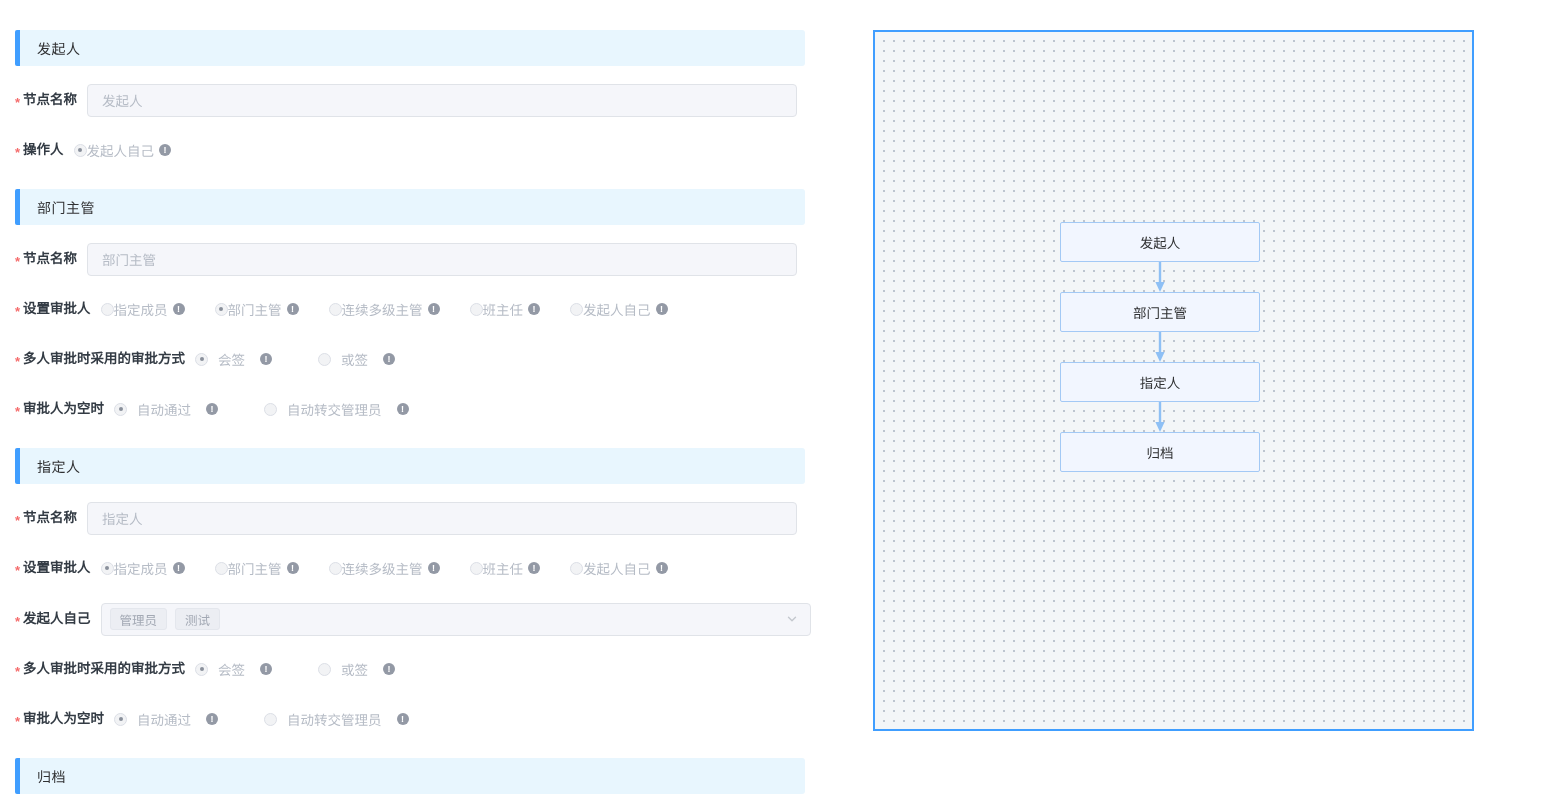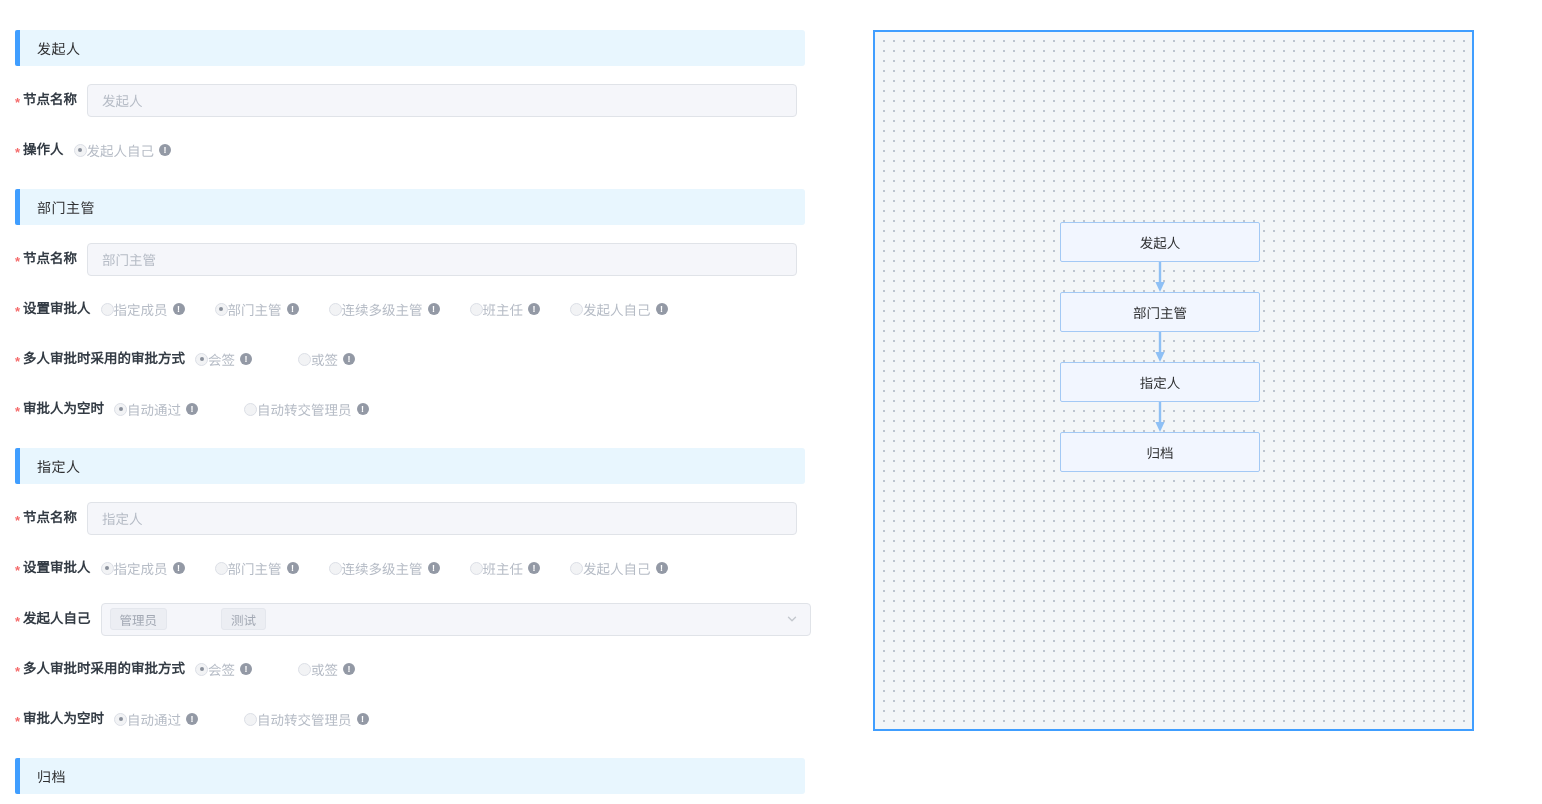--- a/index.html
+++ b/index.html
@@ -122,21 +122,20 @@
     width: 710px;
     height: 33px;
     border: 1px solid #e0e3e8;
     border-radius: 4px;
     background: #f5f6fa;
     display: flex;
     align-items: center;
     padding: 0 10px 0 8px;
     position: relative;
     cursor: not-allowed;
-    gap: 46px;
   }
   .tag {
     display: inline-flex;
     align-items: center;
     justify-content: center;
     height: 22px;
     padding: 0 9px;
     margin-right: 8px;
     background: #eceef3;
     border: 1px solid #e4e7ed;
@@ -203,21 +202,21 @@
     font-size: 9px;
     font-weight: bold;
     line-height: 12px;
     text-align: center;
     margin-left: 5px;
     flex: none;
     font-family: "Liberation Sans", sans-serif;
   }
 
   
-  .radio-group.wide .radio-item { margin-right: 46px; }
+  .radio-group.wide .radio-item { margin-right: 46px; gap: 10px; }
 
   
   .flow {
     position: absolute;
     left: 0;
     top: 0;
     width: 100%;
     height: 100%;
   }
   .flow-node {

